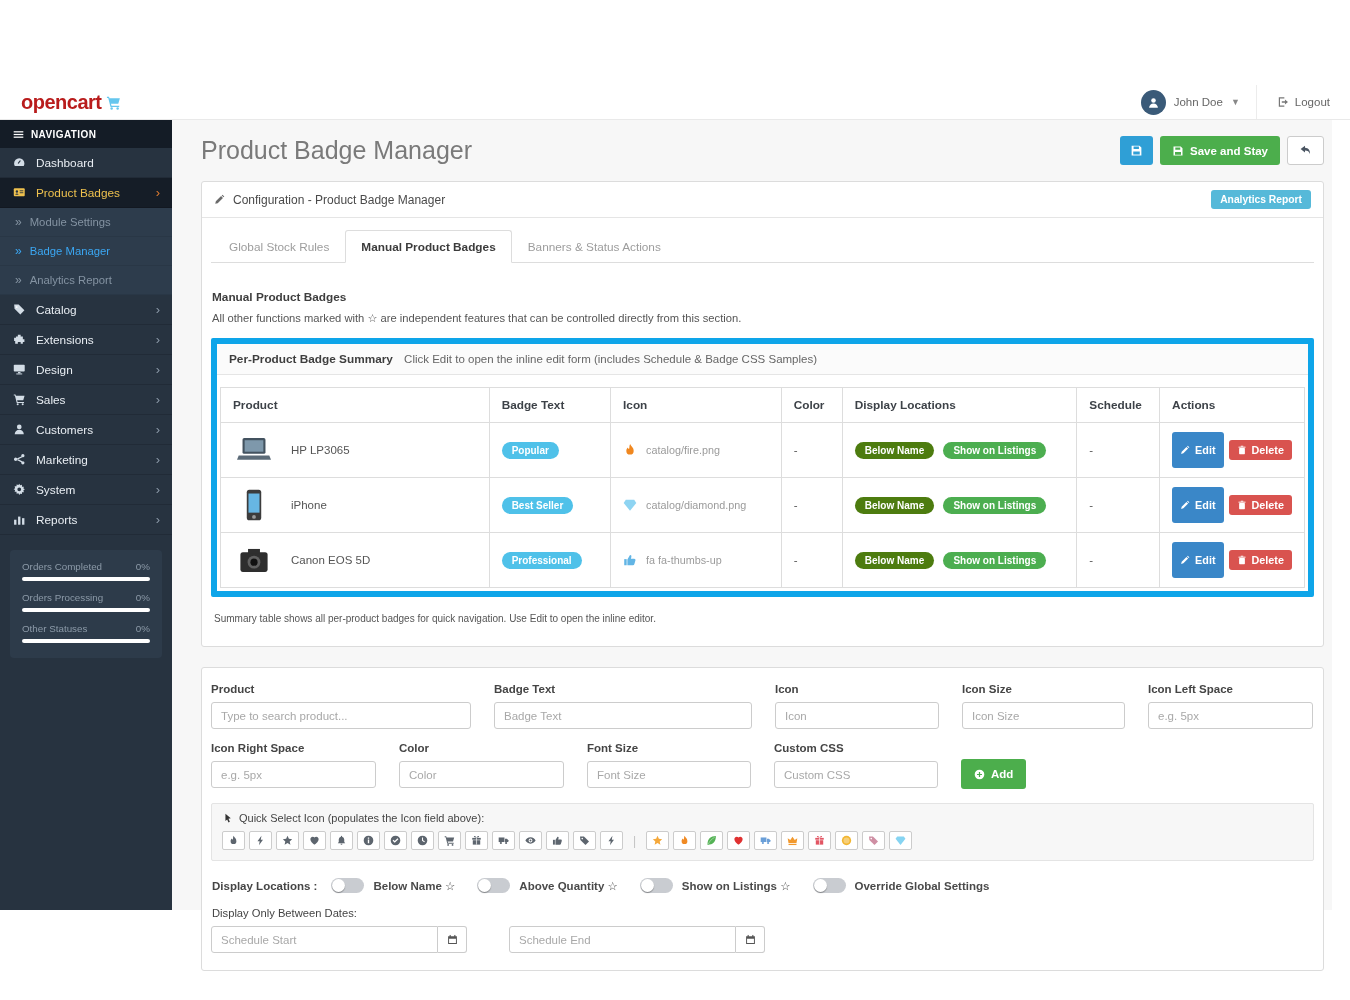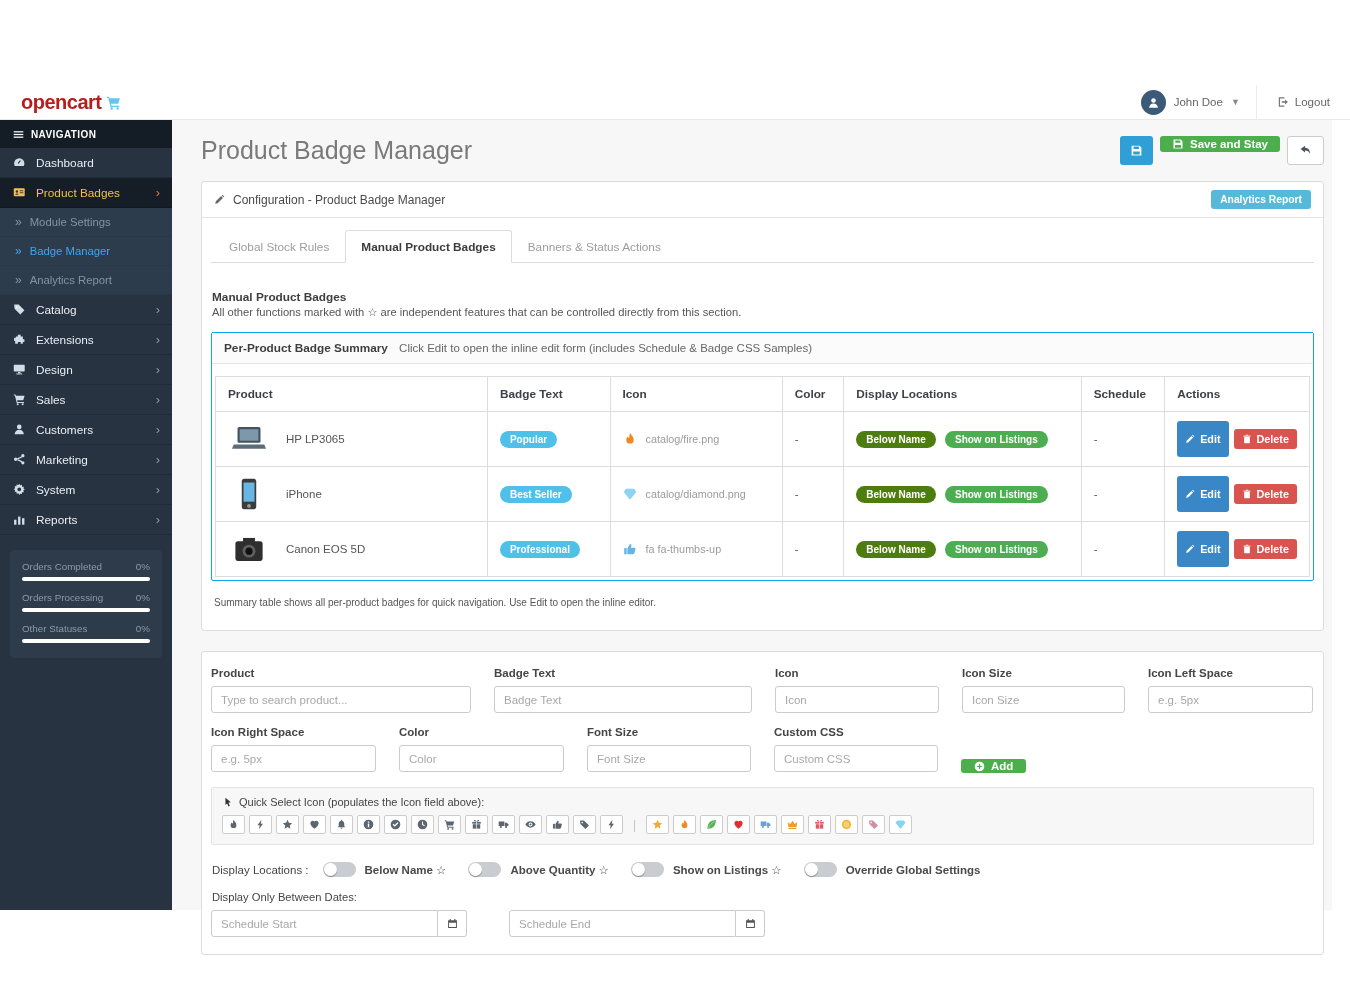--- a/index.html
+++ b/index.html
@@ -39,37 +39,37 @@
   .stat-bar { height: 4px; background: #fff; border-radius: 2px; margin-bottom: 11px; cursor: default; }
 
   
   .content { flex: 1; background: #f7f7f7; padding: 0 8px 0 29px; min-width: 0; }
   .right-gutter { width: 18px; background: #fff; flex: none; }
   .page-head { display: flex; align-items: center; height: 61px; }
   .page-title { font-size: 25px; font-weight: normal; color: #7a7a7a; }
   .head-actions { margin-left: auto; display: flex; gap: 7px; }
   .btn { border: none; border-radius: 3px; cursor: pointer; display: inline-flex; align-items: center; justify-content: center; font-family: inherit; }
   .btn-sq-blue { width: 33px; height: 29px; background: #2f9fd6; color: #fff; font-size: 13px; }
-  .btn-green { height: 16px; background: #4cae4c; color: #fff; font-size: 11.5px; font-weight: bold; gap: 6px; padding: 0 12px; }
+  .btn-green { height: 29px; background: #4cae4c; color: #fff; font-size: 11.5px; font-weight: bold; gap: 6px; padding: 0 12px; }
   .btn-undo { width: 37px; height: 29px; background: #fff; border: 1px solid #ccc; color: #4a5562; font-size: 13px; }
 
   .panel { background: #fff; border: 1px solid #dcdcdc; border-radius: 3px; }
   .panel-head { display: flex; align-items: center; gap: 8px; padding: 8px 12px; border-bottom: 1px solid #e5e5e5; font-size: 12px; color: #4a4a4a; }
   .panel-head .icn { color: #6b6b6b; font-size: 11px; }
   .analytics-badge { margin-left: auto; background: #56b9d9; color: #fff; font-size: 10.3px; font-weight: bold; padding: 4px 9px; border-radius: 3px; cursor: pointer; }
   .panel-body { padding: 12px 9px 18px; }
 
   .tabs { display: flex; border-bottom: 1px solid #ddd; padding-left: 2px; }
   .tab { padding: 9px 15px 8px; font-size: 11.8px; color: #9d9d9d; border: 1px solid transparent; margin-bottom: -1px; cursor: pointer; border-radius: 3px 3px 0 0; }
   .tab.active { color: #3c3c3c; font-weight: bold; background: #fff; border-color: #ddd #ddd #fff #ddd; }
 
   .section-title { font-size: 11.8px; font-weight: bold; color: #3e3e3e; margin: 27px 1px 2px; }
-  .section-note { font-size: 11.2px; color: #555; margin: 2px 1px 13px; }
-
-  .subpanel { border: 1px solid #0ea5e9; border-radius: 2px; }
+  .section-note { font-size: 11.2px; color: #555; margin: 8px 1px 13px; }
+
+  .subpanel { border: 6px solid #0ea5e9; border-radius: 2px; }
   .subpanel-head { padding: 8px 12px; font-size: 11.5px; color: #666; background: #fbfbfb; border-bottom: 1px solid #e5e5e5; }
   .subpanel-head b { color: #3e3e3e; font-size: 11.8px; margin-right: 8px; }
   .subpanel-body { padding: 12px 3px 3px; }
 
   table.grid { width: 100%; border-collapse: collapse; font-size: 11.5px; color: #555; }
   table.grid th { border: 1px solid #ddd; padding: 10px 12px; text-align: left; font-size: 11.8px; color: #3d4248; }
   table.grid td { border: 1px solid #ddd; padding: 8px 12px; vertical-align: middle; height: 55px; }
   .prod-cell { display: flex; align-items: center; gap: 16px; }
   .thumb { width: 42px; height: 38px; display: inline-flex; align-items: center; justify-content: center; font-size: 34px; flex: none; }
   .pill { display: inline-block; border-radius: 10px; padding: 3px 10px; color: #fff; font-size: 10px; font-weight: bold; white-space: nowrap; }
@@ -84,31 +84,31 @@
   .table-note { font-size: 10px; color: #555; margin: 16px 3px 4px; }
 
   
   .form-panel { margin-top: 20px; margin-bottom: 14px; }
   .form-body { padding: 2px 9px 17px; }
   .fgrid1 { display: grid; grid-template-columns: 260px 258px 164px 163px 165px; column-gap: 23px; }
   .fgrid2 { display: grid; grid-template-columns: 165px 165px 164px 164px auto; column-gap: 23px; align-items: end; }
   .flabel { font-size: 11.5px; font-weight: bold; color: #454545; margin: 13px 0 7px; display: block; }
   .fctl { width: 100%; height: 27px; border: 1px solid #ccc; border-radius: 3px; padding: 0 9px; font-size: 11.5px; color: #555; background: #fff; font-family: inherit; }
   .fctl::placeholder { color: #a8a8a8; }
-  .btn-add { background: #4cae4c; color: #fff; height: 14px; padding: 0 13px; font-size: 11.5px; font-weight: bold; gap: 6px; justify-self: start; margin-bottom: -1px; }
+  .btn-add { background: #4cae4c; color: #fff; height: 30px; padding: 0 13px; font-size: 11.5px; font-weight: bold; gap: 6px; justify-self: start; margin-bottom: -1px; }
 
   .qs-strip { margin-top: 15px; background: #f7f7f7; border: 1px solid #e4e4e4; border-radius: 2px; padding: 8px 10px 10px; }
   .qs-label { font-size: 11px; color: #444; display: flex; align-items: center; gap: 6px; margin-bottom: 7px; }
   .qs-label .icn { font-size: 11px; color: #333; }
   .qs-row { display: flex; align-items: center; gap: 4px; }
   .qs-btn { width: 23px; height: 19px; background: #fff; border: 1px solid #ccc; border-radius: 2px; display: inline-flex; align-items: center; justify-content: center; font-size: 11px; color: #5d656e; cursor: pointer; }
   .qs-sep { color: #c2c2c2; margin: 0 6px; font-size: 12px; }
 
   .toggles-row { display: flex; align-items: center; margin: 17px 1px 2px; font-size: 11.5px; }
-  .tg-title { font-weight: normal; color: #454545; margin-right: 14px; }
+  .tg-title { font-weight: bold; color: #454545; margin-right: 14px; }
   .tg-opt { display: flex; align-items: center; gap: 9px; margin-right: 22px; cursor: pointer; }
   .toggle { width: 33px; height: 15px; border-radius: 8px; background: #c9ccd1; position: relative; flex: none; }
   .toggle::after { content: ""; position: absolute; top: 1px; left: 1px; width: 13px; height: 13px; background: #fff; border-radius: 50%; box-shadow: 0 1px 1px rgba(0,0,0,.35); }
   .tg-opt .lbl { font-weight: bold; color: #4a4a4a; }
 
   .dates-label { font-size: 11.2px; color: #444; margin: 14px 1px 7px; }
   .dates-row { display: flex; gap: 42px; }
   .input-group { display: flex; width: 256px; }
   .input-group .fctl { border-radius: 3px 0 0 3px; flex: 1; }
   .ig-addon { width: 29px; height: 27px; border: 1px solid #ccc; border-left: none; background: #fff; display: flex; align-items: center; justify-content: center; color: #555; border-radius: 0 3px 3px 0; font-size: 11px; cursor: pointer; }

